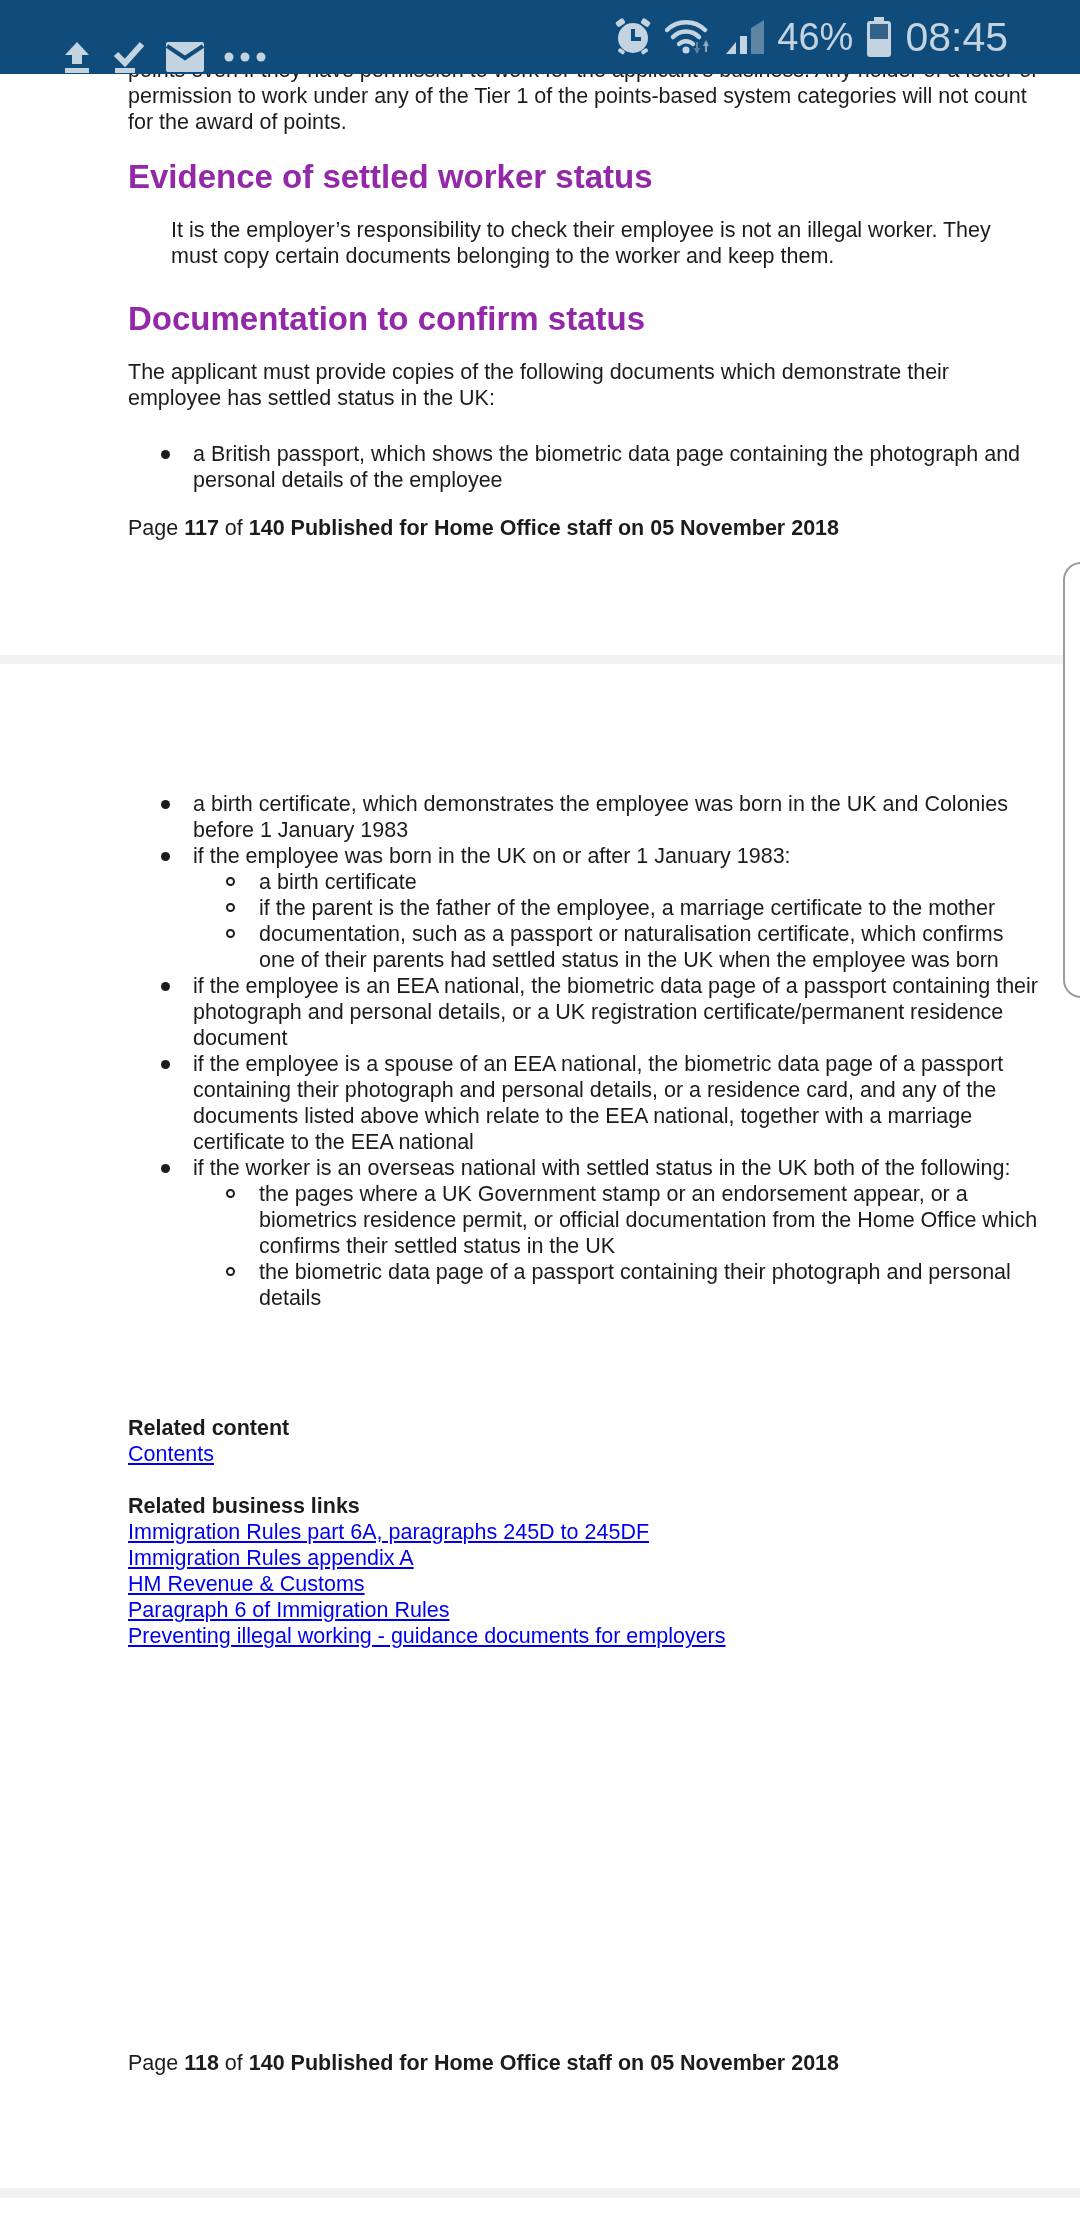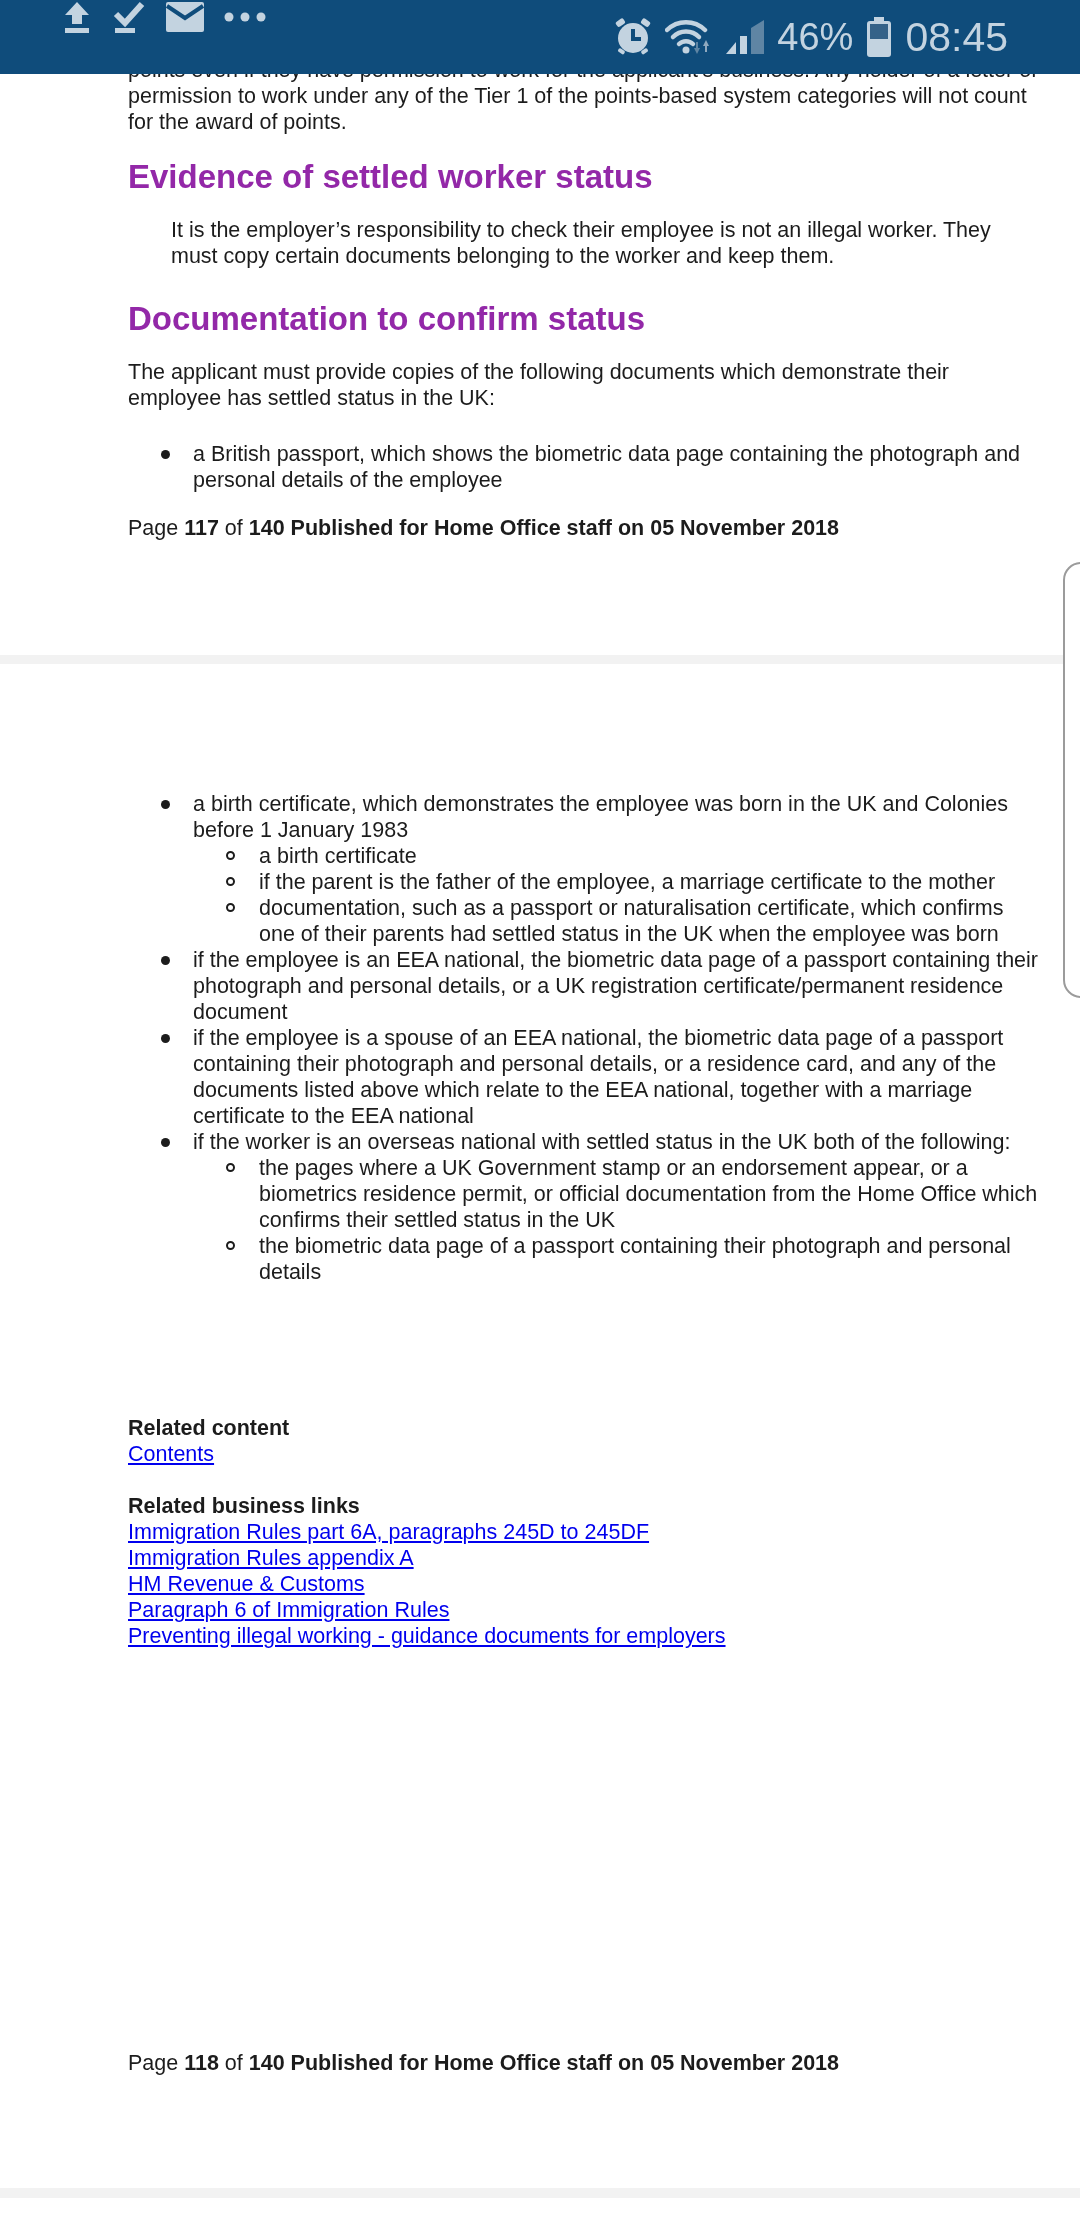--- a/index.html
+++ b/index.html
@@ -6,21 +6,21 @@
   body{
     width:1080px;height:2220px;position:relative;overflow:hidden;
     background:#ffffff;
     font-family:"Liberation Sans","DejaVu Sans",sans-serif;
     color:#1c1c1c;
   }
   
   .statusbar{
     position:absolute;top:0;left:0;width:1080px;height:74px;
     background:var(--sb-bg,#0f4c7b);z-index:20;
-    display:flex;align-items:flex-start;justify-content:space-between;
+    display:flex;align-items:flex-end;justify-content:space-between;
     padding:0 72px 0 62px;box-sizing:border-box;
   }
   .sb-left{display:flex;align-items:center;gap:20px;}
   .sb-right{display:flex;align-items:center;gap:13px;}
   .sb-ico{display:block;}
   .sb-text{color:var(--sb-fg,#c3d3e0);font-size:41px;line-height:74px;letter-spacing:0px;}
   .sb-pct{font-size:38px;}
   
   .doc-block{position:absolute;left:128px;right:40px;font-size:21.5px;line-height:26px;}
   .doc-heading{position:absolute;left:128px;right:40px;font-size:33px;line-height:40px;font-weight:bold;color:var(--accent,#9328a8);}
@@ -110,20 +110,21 @@
   <div class="doc-block" style="top:515px;">
     <span>Page </span><span class="bold">117</span><span> of </span><span class="bold">140 Published for Home Office staff on 05 November 2018</span>
   </div>
 </section>
 
 <div class="page-separator" style="top:655px;height:9px;"></div>
 
 <section>
   <div class="doc-block" style="top:791px;">
       <div class="li l1"><span class="marker"></span><span class="txt">a birth certificate, which demonstrates the employee was born in the UK and Colonies before 1 January 1983</span></div>
+      <div class="li l1"><span class="marker"></span><span class="txt">if the employee was born in the UK on or after 1 January 1983:</span></div>
       <div class="li l2"><span class="marker"></span><span class="txt">a birth certificate</span></div>
       <div class="li l2"><span class="marker"></span><span class="txt">if the parent is the father of the employee, a marriage certificate to the mother</span></div>
       <div class="li l2"><span class="marker"></span><span class="txt">documentation, such as a passport or naturalisation certificate, which confirms one of their parents had settled status in the UK when the employee was born</span></div>
       <div class="li l1"><span class="marker"></span><span class="txt">if the employee is an EEA national, the biometric data page of a passport containing their photograph and personal details, or a UK registration certificate/permanent residence document</span></div>
       <div class="li l1"><span class="marker"></span><span class="txt">if the employee is a spouse of an EEA national, the biometric data page of a passport containing their photograph and personal details, or a residence card, and any of the documents listed above which relate to the EEA national, together with a marriage certificate to the EEA national</span></div>
       <div class="li l1"><span class="marker"></span><span class="txt">if the worker is an overseas national with settled status in the UK both of the following:</span></div>
       <div class="li l2"><span class="marker"></span><span class="txt">the pages where a UK Government stamp or an endorsement appear, or a biometrics residence permit, or official documentation from the Home Office which confirms their settled status in the UK</span></div>
       <div class="li l2"><span class="marker"></span><span class="txt">the biometric data page of a passport containing their photograph and personal details</span></div>
     </div>
 

